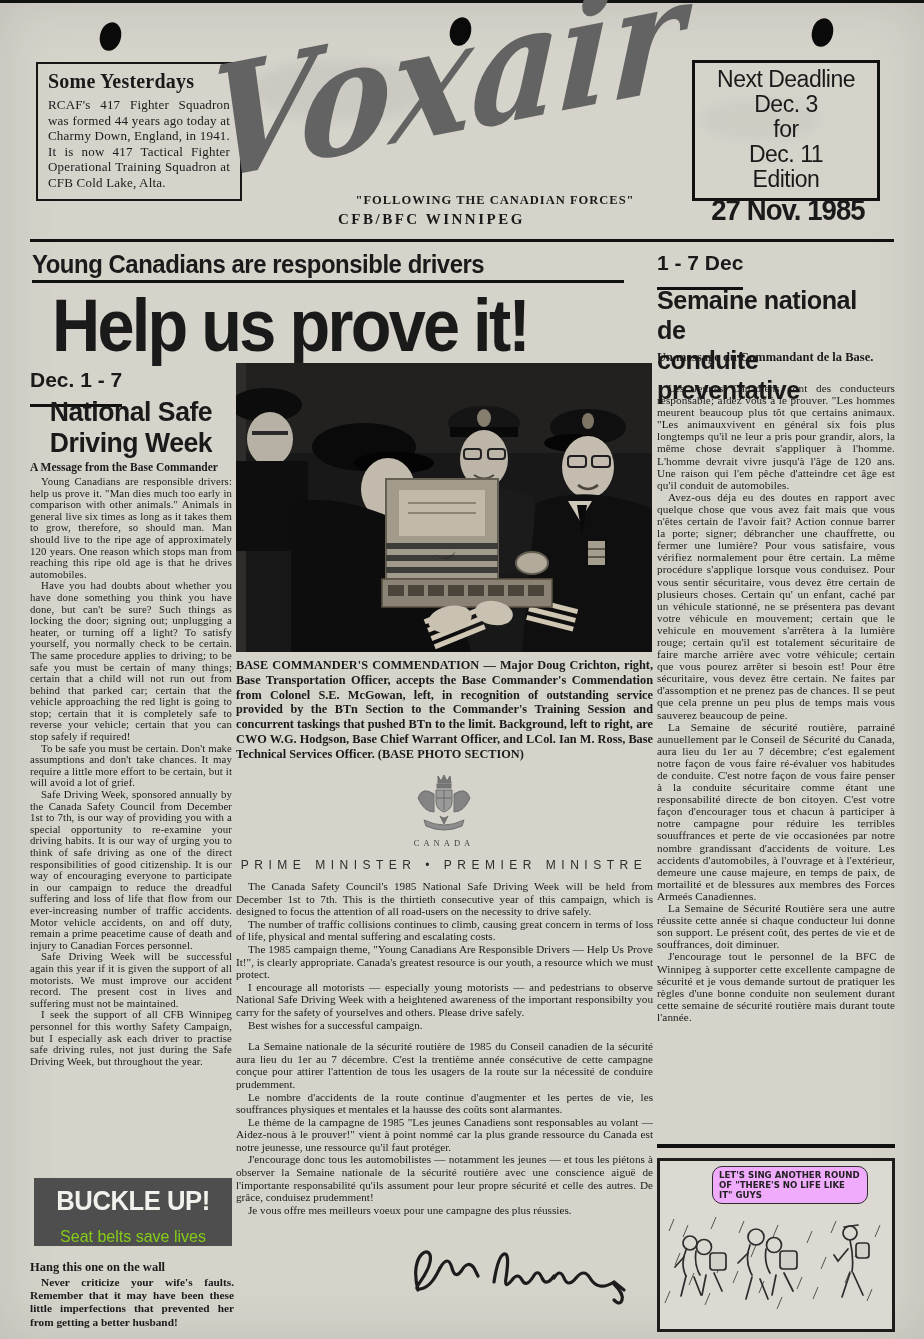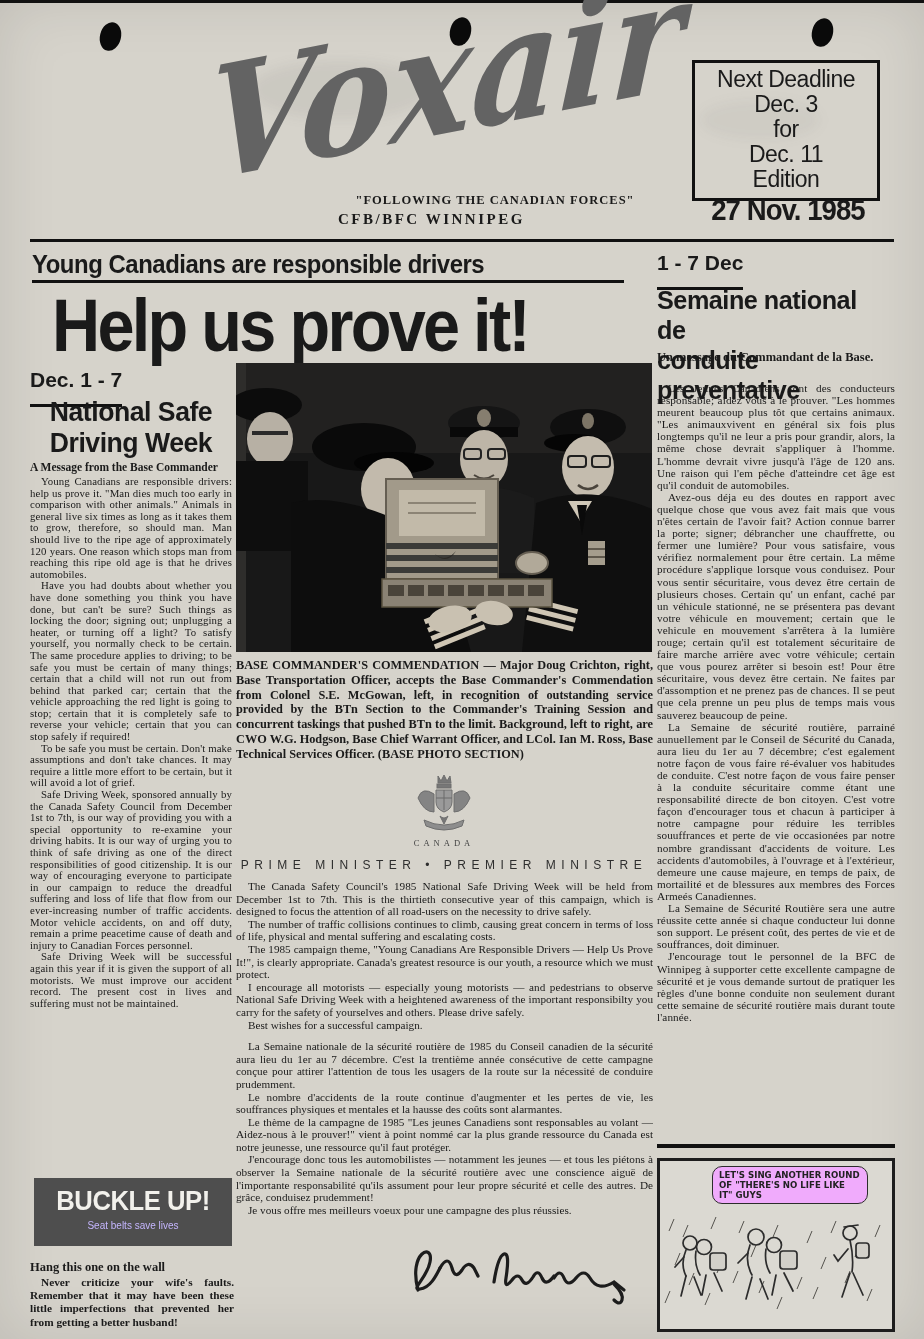--- a/index.html
+++ b/index.html
@@ -55,21 +55,21 @@
   #office{left:236px;top:858px;width:416px;text-align:center;font-family:"Liberation Sans",sans-serif;
           font-size:12px;letter-spacing:5.5px;color:#2e2e2e;}
   #pm-body{left:236px;top:880px;width:417px;height:352px;overflow:hidden;}
   #pm-body p{margin:0;font-size:11.2px;line-height:12.6px;text-align:justify;text-indent:12px;}
   #pm-body .fr-start{margin-top:9px;}
   #signature{left:390px;top:1232px;width:260px;height:80px;}
   
   #buckle{left:34px;top:1178px;width:198px;height:68px;background:#4e4e4e;text-align:center;
           font-family:"Liberation Sans",sans-serif;}
   #buckle .t1{color:#f2f1ec;font-weight:bold;font-size:27px;letter-spacing:-.5px;margin-top:8px;transform:scaleX(.95);}
-  #buckle .t2{color:#c4b5fd;font-size:10px;margin-top:3px;}
+  #buckle .t2{color:#84cc16;font-size:16px;margin-top:11px;}
   #wall-title{left:30px;top:1260px;width:204px;font-weight:bold;font-size:12.5px;}
   #wall-body{left:30px;top:1276px;width:204px;font-size:11.3px;line-height:13.2px;text-align:justify;}
   #wall-body p{margin:0;text-indent:11px;font-weight:bold;}
   
   #cartoon{left:657px;top:1158px;width:238px;height:174px;border:3px solid #1d1d1d;background:#dbd9d2;box-sizing:border-box;}
   #speech{position:absolute;left:52px;top:5px;width:142px;border:1.5px solid #2c2c2c;border-radius:10px;
           background:#f0abfc;padding:3px 6px;font-family:"DejaVu Sans",sans-serif;font-size:8.6px;
           font-weight:bold;line-height:1.18;color:#222;}
   .ghost{border-radius:50%;filter:blur(6px);}
 </style>
@@ -79,20 +79,24 @@
 <div id="page">
 
   <div class="abs rule" style="left:0;top:0;width:924px;height:3px;"></div>
   <div class="abs punch" style="left:100px;top:22px;"></div>
   <div class="abs punch" style="left:450px;top:17px;"></div>
   <div class="abs punch" style="left:812px;top:18px;"></div>
 
   <div class="abs ghost" style="left:250px;top:60px;width:180px;height:60px;background:rgba(70,70,70,.07);"></div>
   <div class="abs ghost" style="left:700px;top:100px;width:120px;height:40px;background:rgba(70,70,70,.05);"></div>
 
+  <div class="abs" id="yesterdays">
+    <h2>Some Yesterdays</h2>
+    <p>RCAF's 417 Fighter Squadron was formed 44 years ago today at Charmy Down, England, in 1941. It is now 417 Tactical Fighter Operational Training Squadron at CFB Cold Lake, Alta.</p>
+  </div>
 
   <div class="abs" id="logo">
     <span>Voxair</span>
   </div>
   <div class="abs" id="tagline">"FOLLOWING THE CANADIAN FORCES"</div>
   <div class="abs" id="location">CFB/BFC   WINNIPEG</div>
 
   <div class="abs" id="deadline">
     <div>Next Deadline</div>
     <div>Dec. 3</div>
@@ -115,20 +119,21 @@
     <div>National Safe</div>
     <div>Driving Week</div>
   </div>
   <div class="abs byline" id="left-byline">A Message from the Base Commander</div>
   <div class="abs body" id="left-body">
     <p>Young Canadians are responsible drivers: help us prove it. "Man dies much too early in comparison with other animals." Animals in general live six times as long as it takes them to grow, therefore, so should man. Man should live to the ripe age of approximately 120 years. One reason which stops man from reaching this ripe old age is that he drives automobiles.</p>
     <p>Have you had doubts about whether you have done something you think you have done, but can't be sure? Such things as locking the door; signing out; unplugging a heater, or turning off a light? To satisfy yourself, you normally check to be certain. The same procedure applies to driving; to be safe you must be certain of many things; certain that a child will not run out from behind that parked car; certain that the vehicle approaching the red light is going to stop; certain that it is completely safe to reverse your vehicle; certain that you can stop safely if required!</p>
     <p>To be safe you must be certain. Don't make assumptions and don't take chances. It may require a little more effort to be certain, but it will avoid a lot of grief.</p>
     <p>Safe Driving Week, sponsored annually by the Canada Safety Council from December 1st to 7th, is our way of providing you with a special opportunity to re-examine your driving habits. It is our way of urging you to think of safe driving as one of the direct responsibilities of good citizenship. It is our way of encouraging everyone to participate in our campaign to reduce the dreadful suffering and loss of life that flow from our ever-increasing number of traffic accidents. Motor vehicle accidents, on and off duty, remain a prime peacetime cause of death and injury to Canadian Forces personnel.</p>
     <p>Safe Driving Week will be successful again this year if it is given the support of all motorists. We must improve our accident record. The present cost in lives and suffering must not be maintained.</p>
+    <p>I seek the support of all CFB Winnipeg personnel for this worthy Safety Campaign, but I especially ask each driver to practise safe driving rules, not just during the Safe Driving Week, but throughout the year.</p>
   </div>
 
   <div class="abs" id="photo">
     <svg width="416" height="289" viewBox="0 0 416 289">
       <rect width="416" height="289" fill="#181818"></rect>
       <rect width="416" height="90" fill="#222120"></rect>
       <rect x="0" y="0" width="10" height="289" fill="#2e2d2b"></rect>
 
       <ellipse cx="30" cy="42" rx="36" ry="17" fill="#0c0c0c"></ellipse>
       <ellipse cx="34" cy="76" rx="23" ry="27" fill="#b7b0a4"></ellipse>

